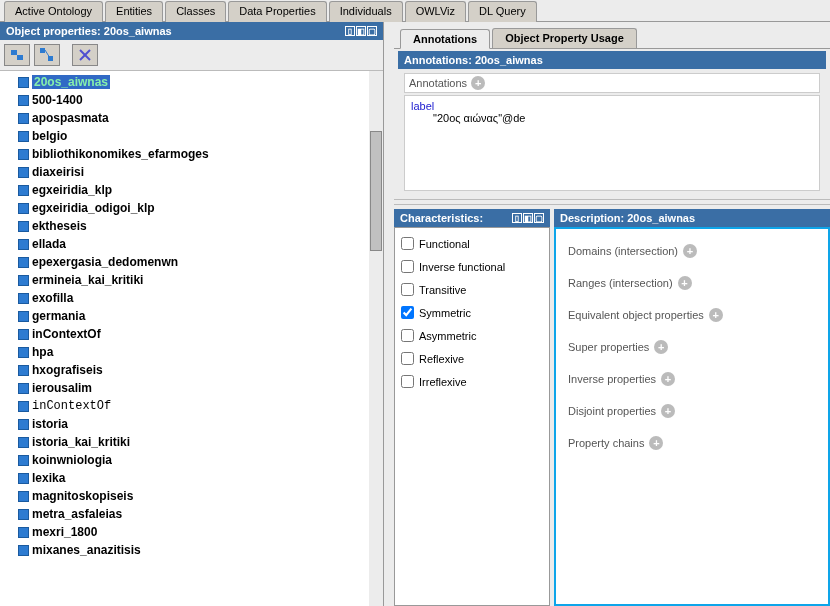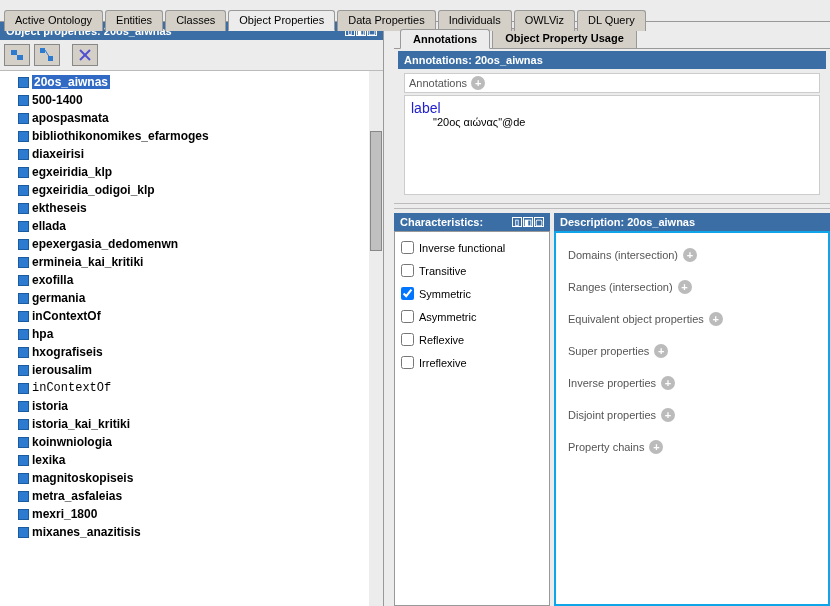--- a/index.html
+++ b/index.html
@@ -19,21 +19,21 @@
     height: 22px;
   }
   .tab {
     padding: 3px 10px 2px 10px;
     margin-right: 2px;
     border: 1px solid #999;
     border-bottom: none;
     background: #d4d0c8;
     cursor: pointer;
     position: relative;
-    top: 10px;
+    top: 1px;
     border-radius: 3px 3px 0 0;
   }
   .tab.active {
     background: #ececec;
     border-bottom: 1px solid #ececec;
     font-weight: normal;
   }
   .main-layout {
     display: flex;
     height: calc(100% - 22px);
@@ -103,21 +103,21 @@
     margin-right: 3px;
     border: 1px solid #1a5a9f;
     flex-shrink: 0;
   }
   .tree-label {
     font-weight: bold;
     font-size: 12px;
   }
   .tree-item.selected .tree-label {
     background: #316ac5;
-    color: #ffffff;
+    color: #86efac;
     padding: 0 2px;
   }
   .tree-item.incontext .tree-label {
     font-weight: normal;
     font-family: Liberation Mono, monospace;
   }
   .subtabs {
     display: flex;
     padding: 6px 6px 0 6px;
     border-bottom: 1px solid #999;
@@ -156,21 +156,21 @@
     background: #bbb; color: #fff; font-weight: bold;
     display: flex; align-items: center; justify-content: center;
     font-size: 11px; line-height: 1;
   }
   .ann-content {
     margin: 0 6px 6px 6px;
     border: 1px solid #ccc;
     background: #fff;
     padding: 4px 6px 66px 6px;
   }
-  .ann-key { color: #2020d0; font-size: 14px; }
+  .ann-key { color: #2020d0; font-size: 11px; }
   .ann-val { color: #000; margin-left: 22px; font-size: 11px; }
   .bottom-row {
     display: flex;
     flex: 1;
     margin-top: 4px;
   }
   .char-panel {
     width: 156px;
     display: flex;
     flex-direction: column;
@@ -237,21 +237,20 @@
   }
   .left-body-row { display: flex; flex: 1; min-height: 0; }
 </style>
 </head>
 <body>
 
 <div class="tabs-row" id="main-tabs">
     <div class="tab">Active Ontology</div>
     <div class="tab">Entities</div>
     <div class="tab">Classes</div>
-    <div class="tab active">Object Properties</div>
     <div class="tab">Data Properties</div>
     <div class="tab">Individuals</div>
     <div class="tab">OWLViz</div>
     <div class="tab">DL Query</div>
   </div>
 
 <div class="main-layout">
 
   <div class="left-col">
     <div class="panel-titlebar">
@@ -294,20 +293,24 @@
           <div class="tree-item">
             <span class="tree-bullet"></span>
             <span class="tree-label">500-1400</span>
           </div>
           <div class="tree-item">
             <span class="tree-bullet"></span>
             <span class="tree-label">apospasmata</span>
           </div>
           <div class="tree-item">
             <span class="tree-bullet"></span>
+            <span class="tree-label">belgio</span>
+          </div>
+          <div class="tree-item">
+            <span class="tree-bullet"></span>
             <span class="tree-label">bibliothikonomikes_efarmoges</span>
           </div>
           <div class="tree-item">
             <span class="tree-bullet"></span>
             <span class="tree-label">diaxeirisi</span>
           </div>
           <div class="tree-item">
             <span class="tree-bullet"></span>
             <span class="tree-label">egxeiridia_klp</span>
           </div>
@@ -430,20 +433,24 @@
           <span>Characteristics:</span>
           <div class="controls">
             <div class="ctrl-box">▯</div>
             <div class="ctrl-box">◧</div>
             <div class="ctrl-box">▢</div>
           </div>
         </div>
         <div class="char-body" id="char-body">
             <div class="char-row">
               <input type="checkbox" style="">
+              <span>Functional</span>
+            </div>
+            <div class="char-row">
+              <input type="checkbox" style="">
               <span>Inverse functional</span>
             </div>
             <div class="char-row">
               <input type="checkbox" style="">
               <span>Transitive</span>
             </div>
             <div class="char-row">
               <input type="checkbox" checked="" style="">
               <span>Symmetric</span>
             </div>

